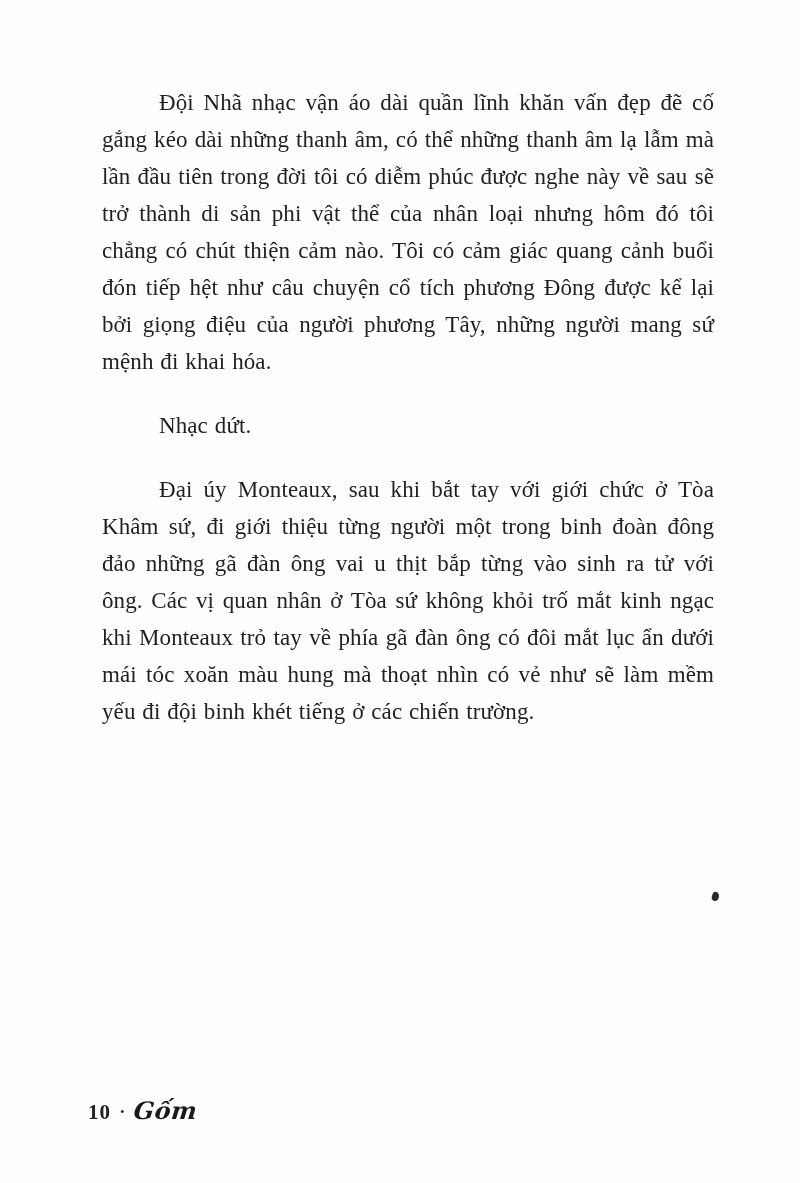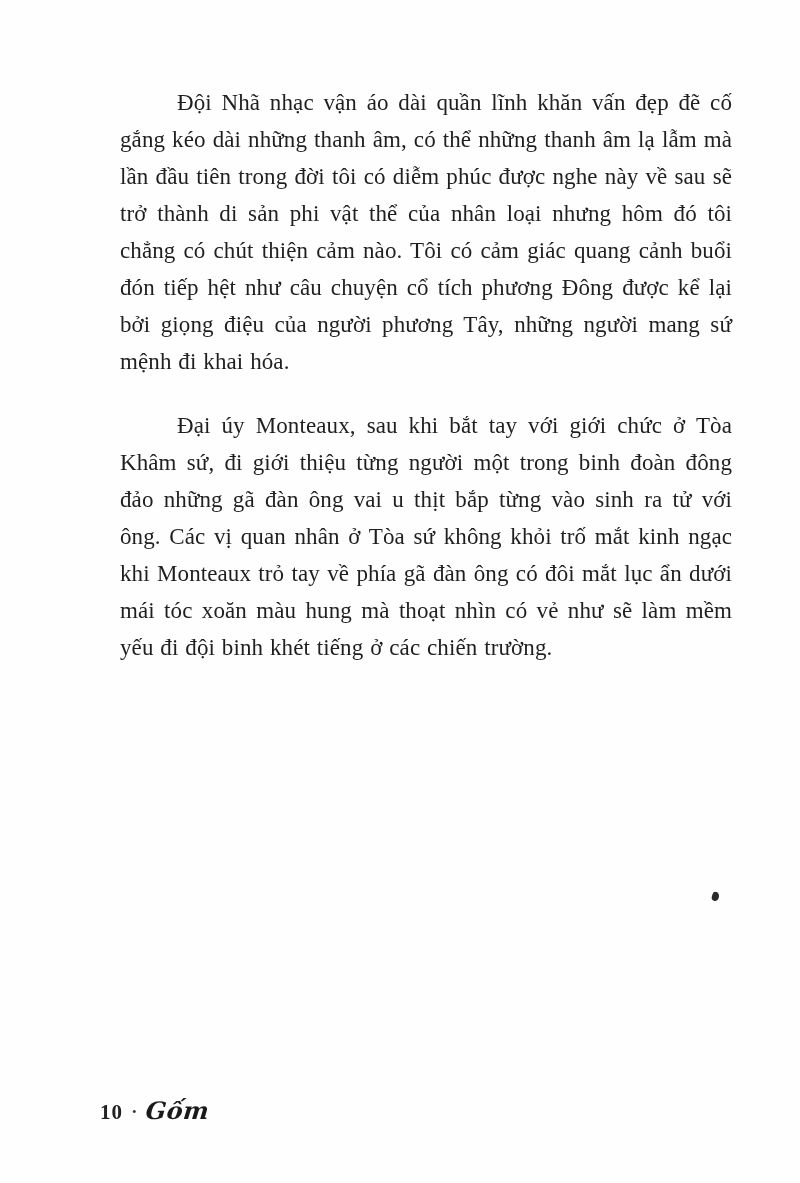--- a/index.html
+++ b/index.html
@@ -12,38 +12,38 @@
     width: 800px;
     height: 1183px;
     background: #fefefe;
     overflow: hidden;
     font-family: "Liberation Serif", "DejaVu Serif", serif;
     color: #1f1f1f;
   }
   .text-block {
     position: absolute;
     top: 84px;
-    left: 120px;
+    left: 102px;
     width: 612px;
   }
   .para {
     margin: 0 0 27px 0;
     font-size: 23px;
     line-height: 37px;
     text-align: justify;
     text-indent: 57px;
     letter-spacing: 0.1px;
     word-spacing: 1px;
   }
   .para:last-child {
     margin-bottom: 0;
   }
   .footer {
     position: absolute;
-    left: 100px;
+    left: 88px;
     top: 1096px;
     display: flex;
     align-items: baseline;
     gap: 9px;
   }
   .page-number {
     font-size: 21px;
     font-weight: 700;
     letter-spacing: 1px;
     color: #222222;
@@ -93,20 +93,21 @@
 </head>
 <body>
 
 <div class="page">
 
   <div class="bleed bleed-1" aria-hidden="true"></div>
   <div class="bleed bleed-2" aria-hidden="true"></div>
 
   <div class="text-block">
     <p class="para">Đội Nhã nhạc vận áo dài quần lĩnh khăn vấn đẹp đẽ cố gắng kéo dài những thanh âm, có thể những thanh âm lạ lẫm mà lần đầu tiên trong đời tôi có diễm phúc được nghe này về sau sẽ trở thành di sản phi vật thể của nhân loại nhưng hôm đó tôi chẳng có chút thiện cảm nào. Tôi có cảm giác quang cảnh buổi đón tiếp hệt như câu chuyện cổ tích phương Đông được kể lại bởi giọng điệu của người phương Tây, những người mang sứ mệnh đi khai hóa.</p>
+    <p class="para">Nhạc dứt.</p>
     <p class="para">Đại úy Monteaux, sau khi bắt tay với giới chức ở Tòa Khâm sứ, đi giới thiệu từng người một trong binh đoàn đông đảo những gã đàn ông vai u thịt bắp từng vào sinh ra tử với ông. Các vị quan nhân ở Tòa sứ không khỏi trố mắt kinh ngạc khi Monteaux trỏ tay về phía gã đàn ông có đôi mắt lục ẩn dưới mái tóc xoăn màu hung mà thoạt nhìn có vẻ như sẽ làm mềm yếu đi đội binh khét tiếng ở các chiến trường.</p>
   </div>
 
   <div class="ink-mark"></div>
 
   <div class="footer">
     <span class="page-number">10</span>
     <span class="footer-sep">•</span>
     <span class="book-title-script">Gốm</span>
   </div>

